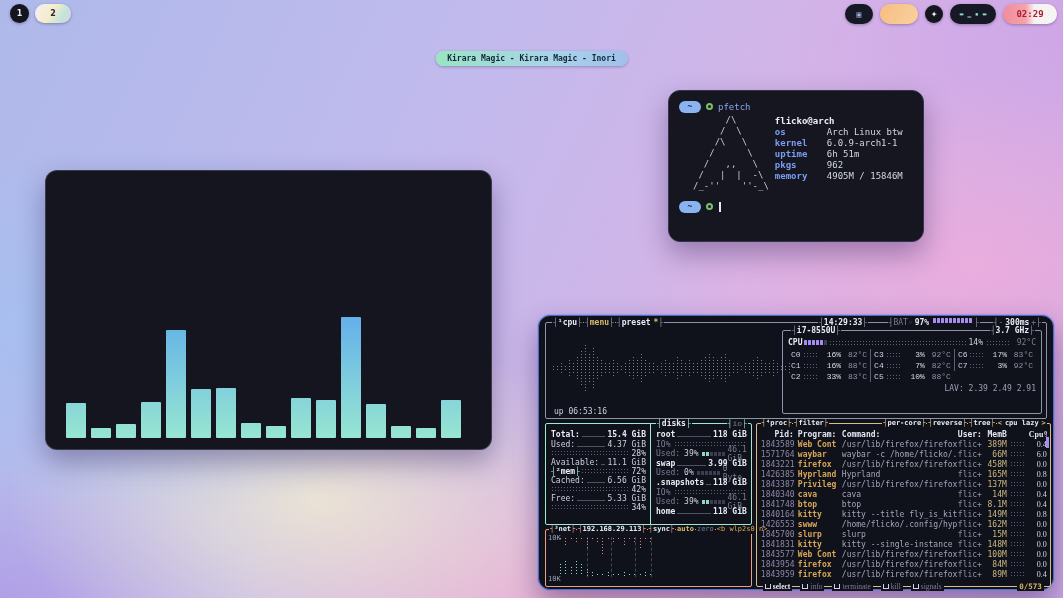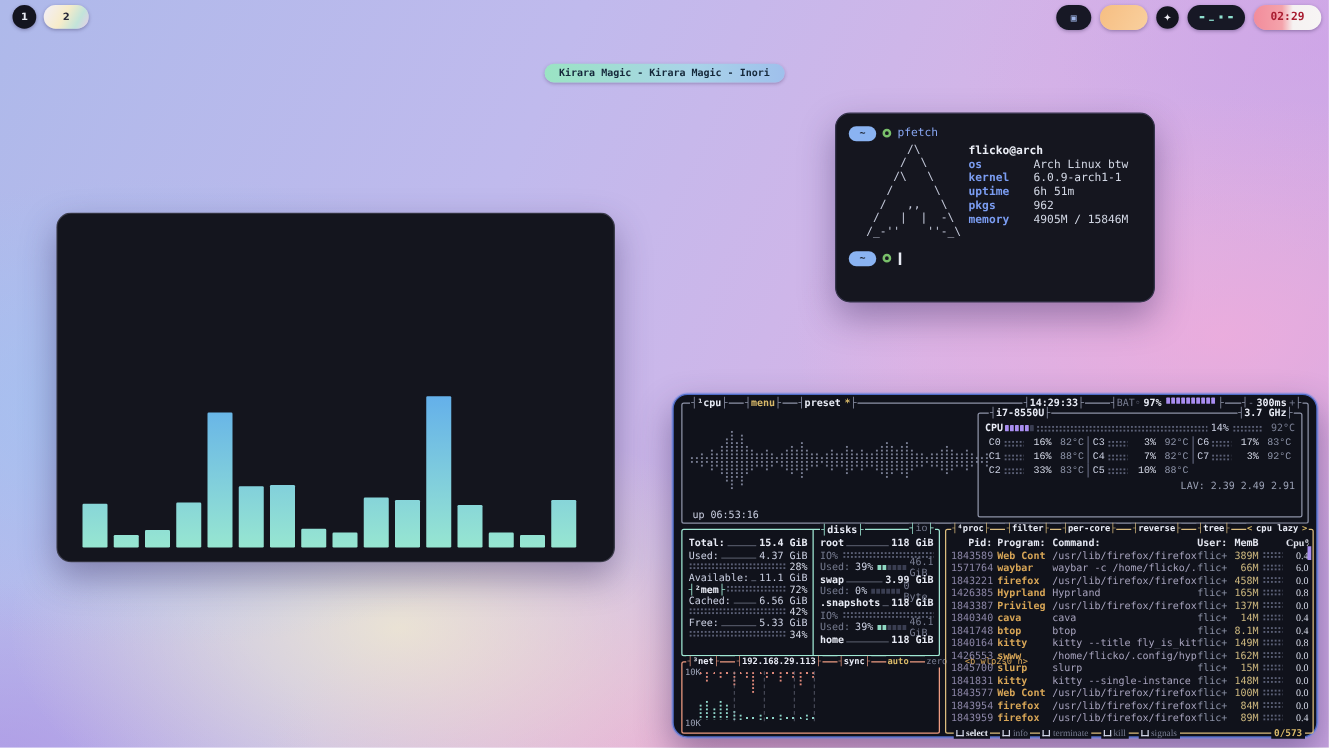--- a/index.html
+++ b/index.html
@@ -54,21 +54,21 @@
   #pf-logo{margin:0 6px 0 14px;font:9px/11px "DejaVu Sans Mono",monospace;color:#c6cbdc;white-space:pre;}
   #pf-info{font:9px/11px "DejaVu Sans Mono",monospace;margin-top:1px;}
   .pf-row{display:flex;}
   .pf-label{color:#7b9df2;font-weight:bold;width:52px;}
   .pf-host{color:#eceff7;font-weight:bold;}
   
   #btop{left:538px;top:315px;width:516px;height:275px;background:#10121b;border:1px solid #4f6cc8;
       box-shadow:0 0 0 1px rgba(110,140,230,.45),0 12px 28px rgba(50,35,90,.45);padding:5px;box-sizing:border-box;
       font-size:8px;color:#ccd1e3;}
   .bbox{position:relative;border:1px solid var(--bc);border-radius:2px;box-sizing:border-box;}
-  .tagrow{position:absolute;top:-5px;display:flex;gap:12px;align-items:center;white-space:nowrap;}
+  .tagrow{position:absolute;top:-5px;display:flex;gap:1px;align-items:center;white-space:nowrap;}
   .t{background:#10121b;padding:0 1px;display:inline-flex;line-height:9px;}
   .t::before{content:"┤";color:var(--bc);}
   .t::after{content:"├";color:var(--bc);}
   .t.noend::before,.t.noend::after{content:"";}
   .w{color:#e8ebf5;font-weight:bold;}
   .fg{color:#ccd1e3;}
   .dim{color:#787d92;}
   .yel{color:#d9b969;font-weight:bold;}
   .org{color:#d8a657;}
   .fill{flex:1;margin:0 2px;border-bottom:1px solid rgba(130,135,155,.55);height:4px;}

